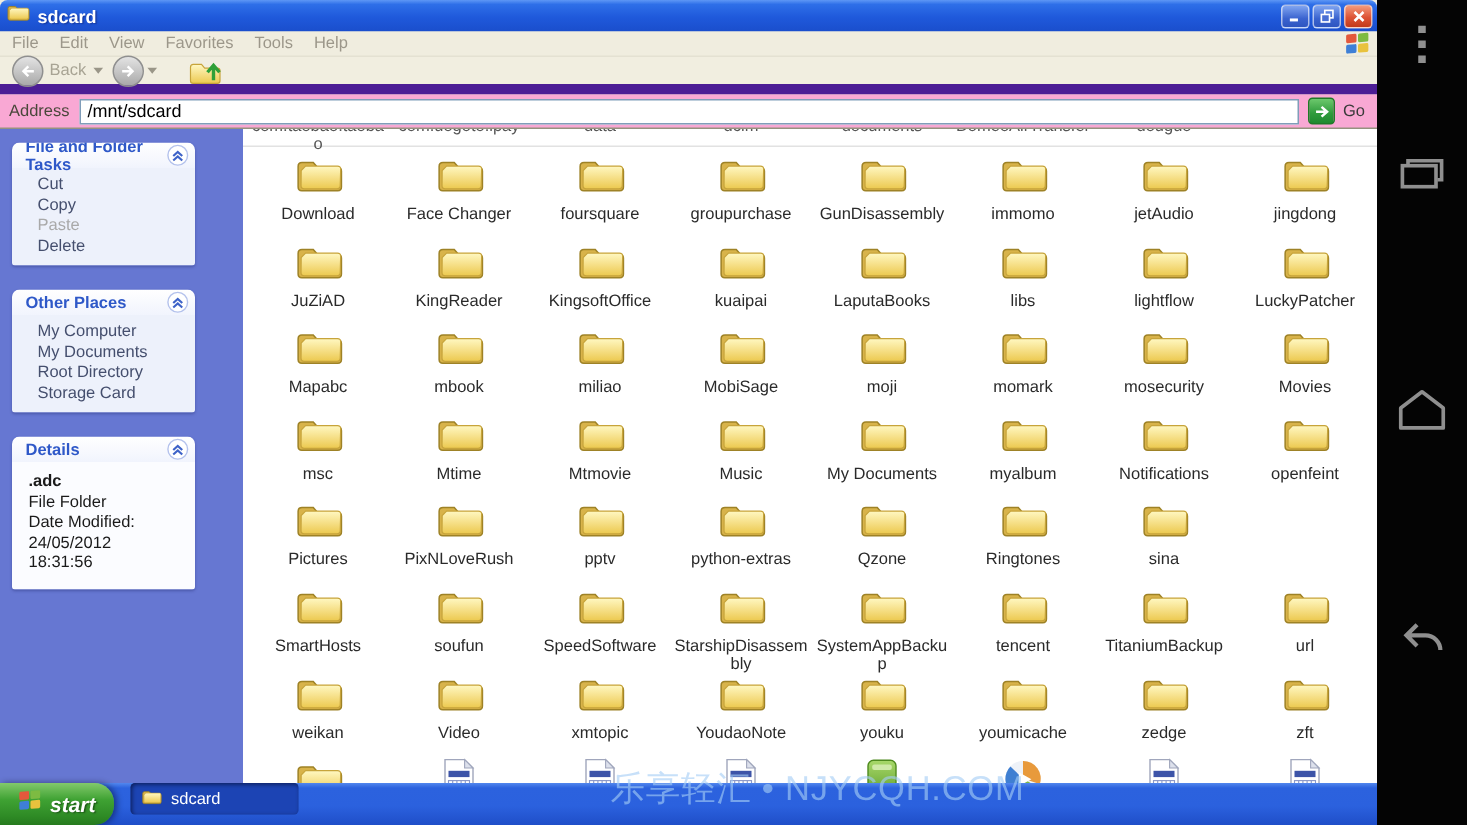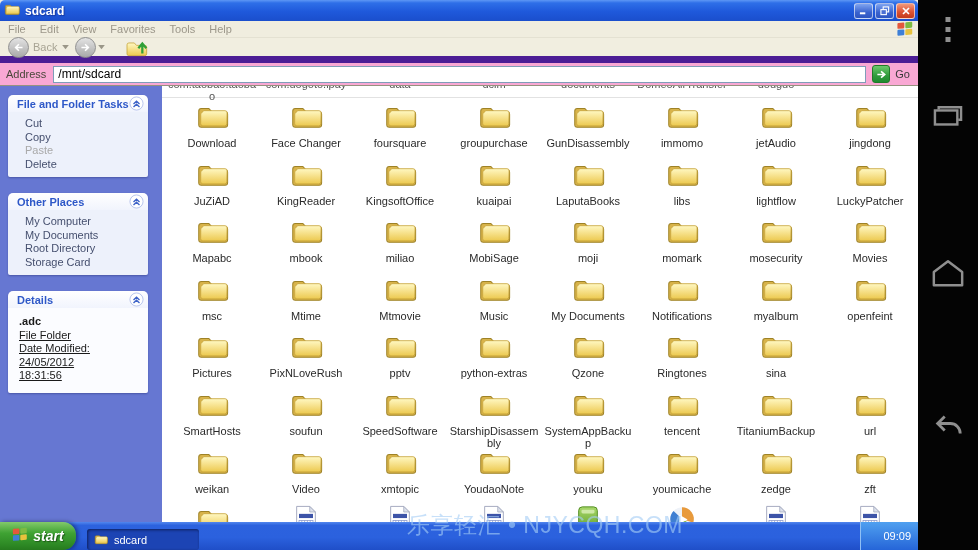--- a/index.html
+++ b/index.html
@@ -34,43 +34,43 @@
               display:flex;align-items:center;border-bottom:1px solid #96927F;padding:0 6px;font-size:11px;color:#4A473A;}
   .addr-input{flex:1;height:17px;margin-left:7px;border:1px solid #7F9DB9;background:#fff;color:#000;
               font-size:12px;font-family:"Liberation Sans",sans-serif;padding:0 4px;box-sizing:border-box;}
   .go-btn{width:18px;height:18px;margin-left:6px;border-radius:3px;flex:0 0 auto;
           background:linear-gradient(180deg,#6CC86C,#2F9B3C 60%,#1F8A2F);border:1px solid #1F7A28;
           display:flex;align-items:center;justify-content:center;box-sizing:border-box;}
   .go-label{margin:0 2px 0 5px;color:#3A3A3A;}
   
   .main{position:absolute;left:0;top:86px;width:918px;height:436px;}
   .sidebar{position:absolute;left:0;top:0;width:162px;height:436px;background:#6677D2;overflow:hidden;}
-  .panel{width:140px;margin:16px 8px 8px 8px;border-radius:5px 5px 2px 2px;overflow:hidden;
+  .panel{width:122px;margin:16px 8px 8px 8px;border-radius:5px 5px 2px 2px;overflow:hidden;
          box-shadow:0 1px 2px rgba(20,30,90,.35);}
   .panel.first{margin-top:9px;}
   .panel-header{height:17px;background:linear-gradient(180deg,#FFFFFF,#F1F4FD);display:flex;align-items:center;
                 padding:0 4px 0 9px;font-size:11px;font-weight:bold;color:#2E58C8;}
   .panel-header .chev{margin-left:auto;display:flex;cursor:pointer;}
   .panel-body{background:#EDF1FB;padding:5px 4px 6px 17px;font-size:11px;}
   .side-link{color:#454F6E;line-height:13.5px;cursor:pointer;}
   .side-link.disabled{color:#A9A9A9;}
   .details-body{background:#FBFCFF;padding:7px 6px 10px 11px;font-size:11px;color:#1A1A1A;min-height:58px;}
   .detail-name{font-weight:bold;line-height:13.5px;}
-  .detail-line{line-height:13.5px;text-decoration:underline;}
+  .detail-line{line-height:13.5px;}
   .files{position:absolute;left:162px;top:0;width:756px;height:436px;background:#FFFFFF;overflow:hidden;}
   .rowline{position:absolute;left:0;top:11px;width:756px;height:1px;background:#E2E2E2;}
   .frow{position:absolute;left:3px;width:752px;display:flex;}
   .fcell{width:94px;display:flex;flex-direction:column;align-items:center;flex:0 0 auto;}
   .flabel{font-size:11px;color:#2A2A2A;text-align:center;line-height:11.5px;margin-top:8px;max-width:92px;
           overflow-wrap:anywhere;word-break:break-word;}
   .clipped .flabel{margin-top:0;color:#555;}
   .fsvg{width:33px;height:28px;display:block;}
   .bsvg{width:24px;height:28px;display:block;margin-top:0;}
   
-  .taskbar{position:absolute;left:0;top:522px;width:918px;height:28px;display:flex;align-items:flex-end;
+  .taskbar{position:absolute;left:0;top:522px;width:918px;height:28px;display:flex;align-items:flex-start;
            background:linear-gradient(180deg,#5287EE 0%,#2C62DE 12%,#2B61DE 55%,#1F4EC8 100%);}
   .start-btn{height:28px;width:76px;border-radius:0 13px 13px 0;flex:0 0 auto;cursor:pointer;
              background:linear-gradient(180deg,#82C96B 0%,#3FA233 40%,#2E8A25 80%,#267A1E 100%);
              display:flex;align-items:center;justify-content:center;gap:5px;box-shadow:2px 0 4px rgba(0,0,30,.45);}
   .start-label{color:#fff;font-weight:bold;font-style:italic;font-size:14px;text-shadow:1px 1px 1px #1E5A18;}
   .task-btn{margin-left:11px;height:21px;width:112px;background:#1C44B4;border-radius:3px;cursor:pointer;
             display:flex;align-items:center;gap:6px;padding-left:7px;box-sizing:border-box;
             box-shadow:inset 1px 1px 3px rgba(0,0,20,.55);color:#fff;font-size:11px;}
   .clock{margin-left:auto;height:28px;width:58px;box-sizing:border-box;
          background:linear-gradient(180deg,#4FA0F0,#2565D8);border-left:1px solid #8FC0F5;
@@ -542,30 +542,30 @@
               </span>
               <div class="flabel">My Documents</div>
             </div>
             <div class="fcell">
               <span>
                 <svg class="fsvg" viewBox="0 0 36 30">
                   <path d="M3 9.5 q0-2.8 2.8-2.8 h8.2 l3.2 3.6 h14.6 q2.7 0 2.7 2.7 v11.5 q0 2.7-2.7 2.7 H5.7 q-2.7 0-2.7-2.7 z" fill="#D8B34A" stroke="#9E8226" stroke-width="1.1"></path>
                   <path d="M5.2 12.6 l3.2-3.4 h23.2 q2.4 0 2.35 2.4 l-0.3 11.8 q-0.06 2.4-2.46 2.4 H7.5 q-2.45 0-2.4-2.45 z" fill="url(#foldg)" stroke="#C7A43B" stroke-width="0.9"></path>
                 </svg>
               </span>
+              <div class="flabel">myalbum</div>
+            </div>
+            <div class="fcell">
+              <span>
+                <svg class="fsvg" viewBox="0 0 36 30">
+                  <path d="M3 9.5 q0-2.8 2.8-2.8 h8.2 l3.2 3.6 h14.6 q2.7 0 2.7 2.7 v11.5 q0 2.7-2.7 2.7 H5.7 q-2.7 0-2.7-2.7 z" fill="#D8B34A" stroke="#9E8226" stroke-width="1.1"></path>
+                  <path d="M5.2 12.6 l3.2-3.4 h23.2 q2.4 0 2.35 2.4 l-0.3 11.8 q-0.06 2.4-2.46 2.4 H7.5 q-2.45 0-2.4-2.45 z" fill="url(#foldg)" stroke="#C7A43B" stroke-width="0.9"></path>
+                </svg>
+              </span>
               <div class="flabel">Notifications</div>
-            </div>
-            <div class="fcell">
-              <span>
-                <svg class="fsvg" viewBox="0 0 36 30">
-                  <path d="M3 9.5 q0-2.8 2.8-2.8 h8.2 l3.2 3.6 h14.6 q2.7 0 2.7 2.7 v11.5 q0 2.7-2.7 2.7 H5.7 q-2.7 0-2.7-2.7 z" fill="#D8B34A" stroke="#9E8226" stroke-width="1.1"></path>
-                  <path d="M5.2 12.6 l3.2-3.4 h23.2 q2.4 0 2.35 2.4 l-0.3 11.8 q-0.06 2.4-2.46 2.4 H7.5 q-2.45 0-2.4-2.45 z" fill="url(#foldg)" stroke="#C7A43B" stroke-width="0.9"></path>
-                </svg>
-              </span>
-              <div class="flabel">myalbum</div>
             </div>
             <div class="fcell">
               <span>
                 <svg class="fsvg" viewBox="0 0 36 30">
                   <path d="M3 9.5 q0-2.8 2.8-2.8 h8.2 l3.2 3.6 h14.6 q2.7 0 2.7 2.7 v11.5 q0 2.7-2.7 2.7 H5.7 q-2.7 0-2.7-2.7 z" fill="#D8B34A" stroke="#9E8226" stroke-width="1.1"></path>
                   <path d="M5.2 12.6 l3.2-3.4 h23.2 q2.4 0 2.35 2.4 l-0.3 11.8 q-0.06 2.4-2.46 2.4 H7.5 q-2.45 0-2.4-2.45 z" fill="url(#foldg)" stroke="#C7A43B" stroke-width="0.9"></path>
                 </svg>
               </span>
               <div class="flabel">openfeint</div>
             </div>

